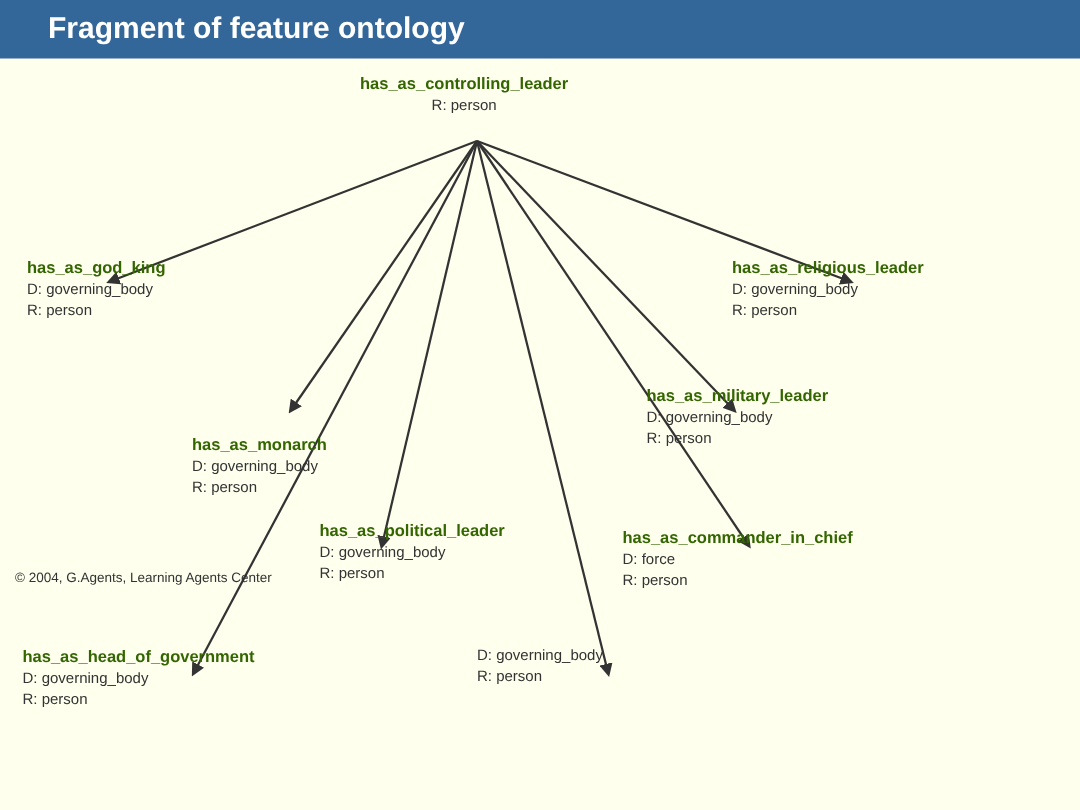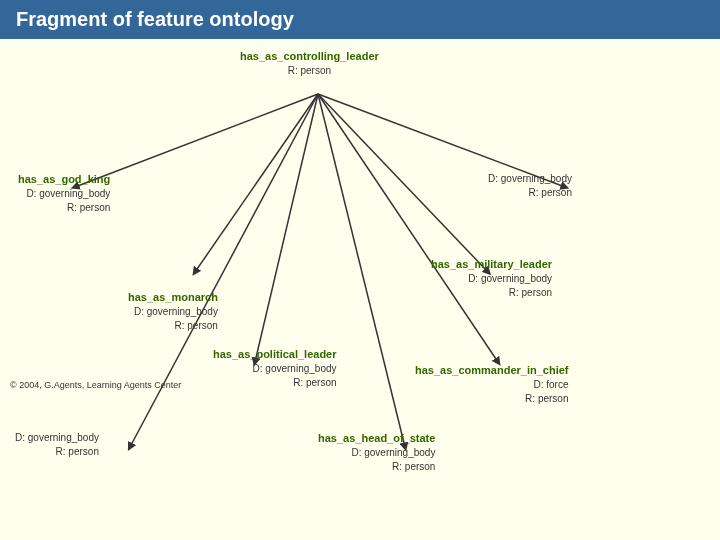--- a/index.html
+++ b/index.html
@@ -9,40 +9,39 @@
       background: #ffffee;
       font-family: Arial, sans-serif;
       overflow: hidden;
       position: relative;
     }
     #title-bar {
       background: #336699;
       color: white;
       font-size: 20px;
       font-weight: bold;
-      padding: 8px 16px;
+      padding: 8px 32px;
       width: 100%;
     }
     #diagram {
       position: relative;
       width: 720px;
       height: 357px;
     }
     svg#lines {
       position: absolute;
       top: 0; left: 0;
       width: 720px;
       height: 500px;
       pointer-events: none;
     }
     .node {
       position: absolute;
       font-size: 11px;
       line-height: 1.4;
-      text-align: right;
     }
     .node .label {
       font-weight: bold;
       color: #336600;
       font-size: 11px;
     }
     .node .detail {
       color: #333;
       font-size: 10px;
     }
@@ -91,20 +90,21 @@
     <div class="detail">R: person</div>
   </div>
 
   <div class="node" style="left:18px; top:133px;">
     <div class="label">has_as_god_king</div>
     <div class="detail">D: governing_body</div>
     <div class="detail">R: person</div>
   </div>
 
   <div class="node" style="left:488px; top:133px;">
+    <div class="label">has_as_religious_leader</div>
     <div class="detail">D: governing_body</div>
     <div class="detail">R: person</div>
   </div>
 
   <div class="node" style="left:128px; top:218px;margin-top:33px;">
     <div class="label">has_as_monarch</div>
     <div class="detail">D: governing_body</div>
     <div class="detail">R: person</div>
   </div>
 
@@ -113,31 +113,31 @@
     <div class="detail">D: governing_body</div>
     <div class="detail">R: person</div>
   </div>
 
   <div class="node" style="left:165px; top:308px;margin-left:48px;">
     <div class="label">has_as_political_leader</div>
     <div class="detail">D: governing_body</div>
     <div class="detail">R: person</div>
   </div>
 
-  <div class="node" style="left:415px; top:324px;">
+  <div class="node" style="left:415px; top:313px;">
     <div class="label">has_as_commander_in_chief</div>
     <div class="detail">D: force</div>
     <div class="detail">R: person</div>
   </div>
 
   <div class="node" style="left:15px; top:392px;">
+    <div class="label">has_as_head_of_government</div>
     <div class="detail">D: governing_body</div>
     <div class="detail">R: person</div>
   </div>
 
   <div class="node" style="left:318px; top:392px;">
-    <div class="label">has_as_head_of_state</div>
     <div class="detail">D: governing_body</div>
     <div class="detail">R: person</div>
   </div>
 
   <div id="footer">© 2004, G.Agents, Learning Agents Center</div>
 </div>
 
 </body></html>

